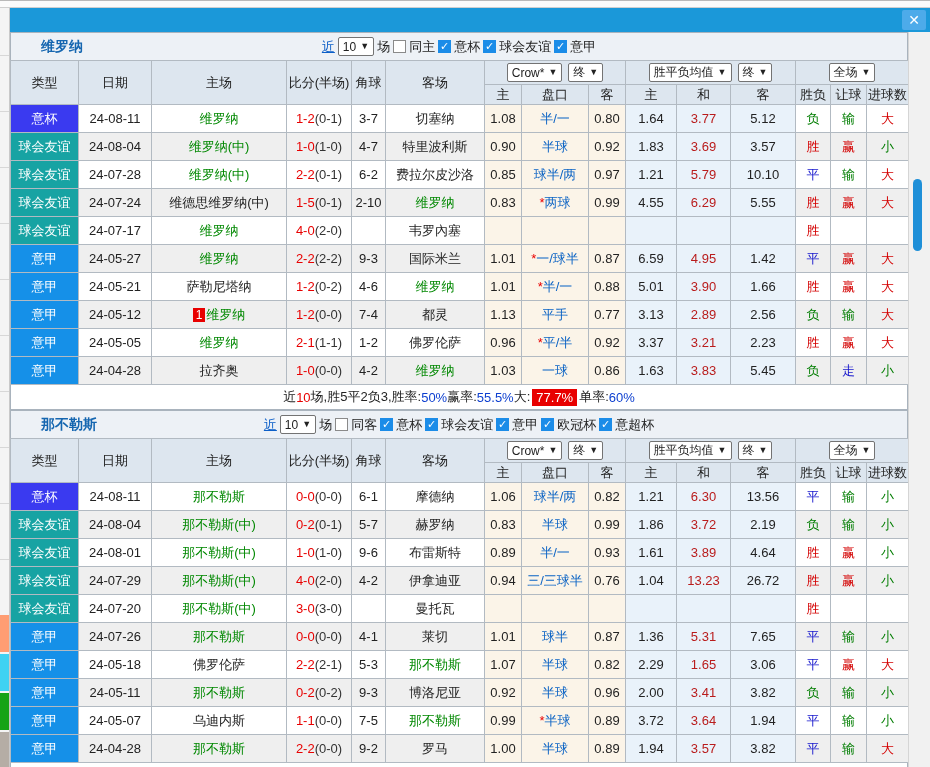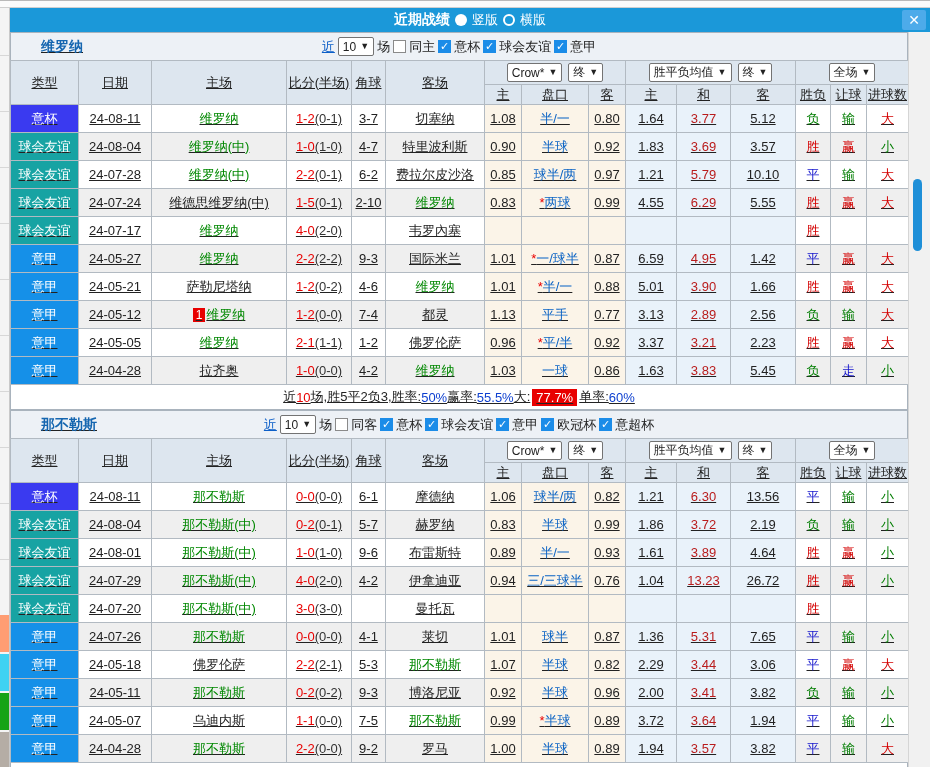--- a/index.html
+++ b/index.html
@@ -25,21 +25,21 @@
   .title-group { position: absolute; left: 0; right: 0; display: flex; justify-content: center; align-items: center; gap: 5px; }
   .title { font-weight: bold; font-size: 14px; }
   .radio { width: 12px; height: 12px; border-radius: 50%; display: inline-block; }
   .radio.selected { background: #fff; }
   .radio.unselected { border: 2px solid #fff; background: transparent; }
   .radio-label { font-size: 13px; cursor: pointer; }
   .close-btn { position: absolute; right: 4px; top: 2px; width: 24px; height: 20px;
     background: var(--close-bg); color: #fff; font-weight: bold; font-size: 14px;
     display: flex; align-items: center; justify-content: center; border-radius: 2px; cursor: pointer; }
 
-  .dialog-body { position: relative; width: 920px; height: 735px; text-decoration: underline; }
+  .dialog-body { position: relative; width: 920px; height: 735px; }
   .content { width: 898px; }
 
   .section-bar { height: 28px; background: #edf1f6; border: 1px solid #a9b3bd; border-bottom: none;
     display: flex; align-items: center; position: relative; }
   .team-name { margin-left: 30px; color: var(--section-title); font-weight: bold; font-size: 14px; }
   .filter { position: absolute; left: 0; right: 0; display: flex; justify-content: center; align-items: center; gap: 3px; }
   .near-link { color: #0d5fc8; text-decoration: underline; cursor: pointer; }
   .select { display: inline-flex; align-items: center; gap: 4px; background: #fff;
     border: 1px solid #737373; border-radius: 2px; padding: 1px 4px; font-size: 12px; cursor: pointer; height: 19px; }
   .select .arrow { font-size: 9px; color: #222; line-height: 1; }
@@ -85,27 +85,20 @@
   <div class="left-strip">
     <div class="seg" style="top:615px;height:37px;background:#ff9d73;"></div>
     <div class="seg" style="top:654px;height:37px;background:#3fd2f2;"></div>
     <div class="seg" style="top:693px;height:37px;background:#16a316;"></div>
     <div class="seg" style="top:732px;height:35px;background:#b5ada5;"></div>
   </div>
   <div class="top-strip"></div>
 
   <div class="dialog">
     <div class="titlebar">
-      <div class="title-group">
-        <span class="title">近期战绩</span>
-        <span class="radio selected"></span>
-        <span class="radio-label">竖版</span>
-        <span class="radio unselected"></span>
-        <span class="radio-label">横版</span>
-      </div>
       <div class="close-btn">✕</div>
     </div>
     <div class="dialog-body">
       <div class="content" id="sections">
           <div class="section-bar">
             <span class="team-name">维罗纳</span>
             <div class="filter">
               <a class="near-link">近</a>
               <span class="select">
                 <span>10</span>
@@ -564,21 +557,21 @@
                 <td class="type-cell" style="background:#1590e8">意甲</td>
                 <td>24-05-18</td>
                 <td><span class="">佛罗伦萨</span></td>
                 <td><span class="score-ft">2-2</span><span class="score-ht">(2-1)</span></td>
                 <td>5-3</td>
                 <td><span class="t-green">那不勒斯</span></td>
                 <td class="c-cream">1.07</td>
                 <td class="c-cream"><span class="hline">半球</span></td>
                 <td class="c-cream">0.82</td>
                 <td class="c-blue">2.29</td>
-                <td class="c-blue euro-mid">3.44</td>
+                <td class="c-blue euro-mid">1.65</td>
                 <td class="c-blue">3.06</td>
                 <td style="color:#1414cc">平</td>
                 <td style="color:#d40000">赢</td>
                 <td style="color:#d40000">大</td>
               </tr>
               <tr>
                 <td class="type-cell" style="background:#1590e8">意甲</td>
                 <td>24-05-11</td>
                 <td><span class="t-green">那不勒斯</span></td>
                 <td><span class="score-ft">0-2</span><span class="score-ht">(0-2)</span></td>

